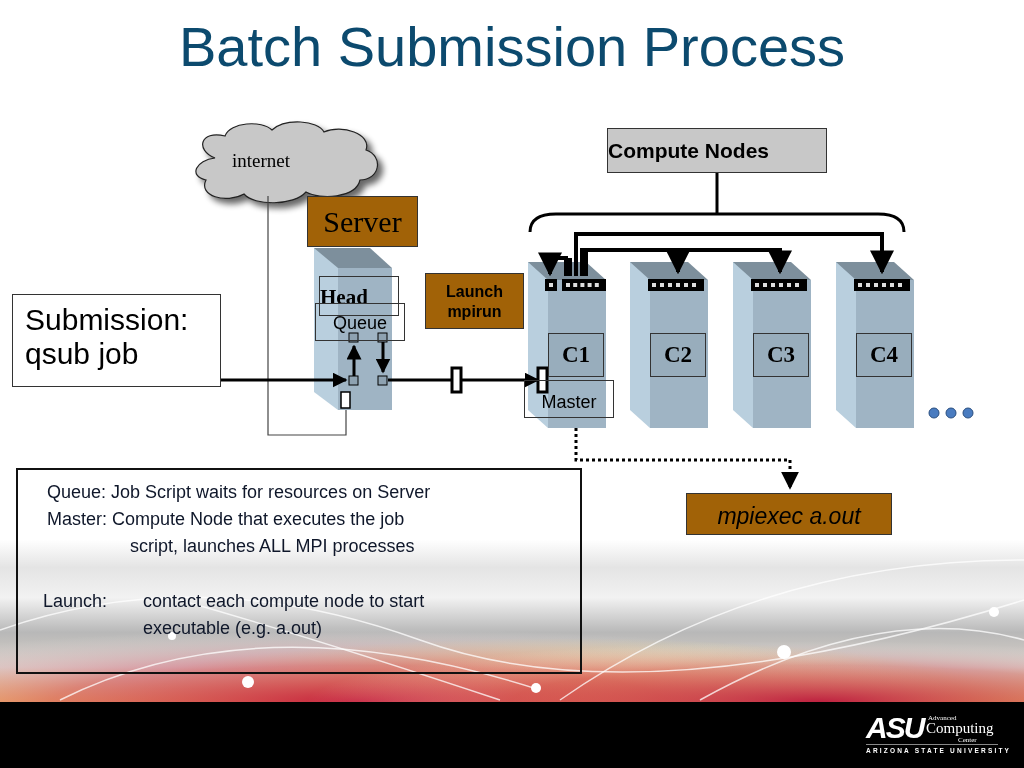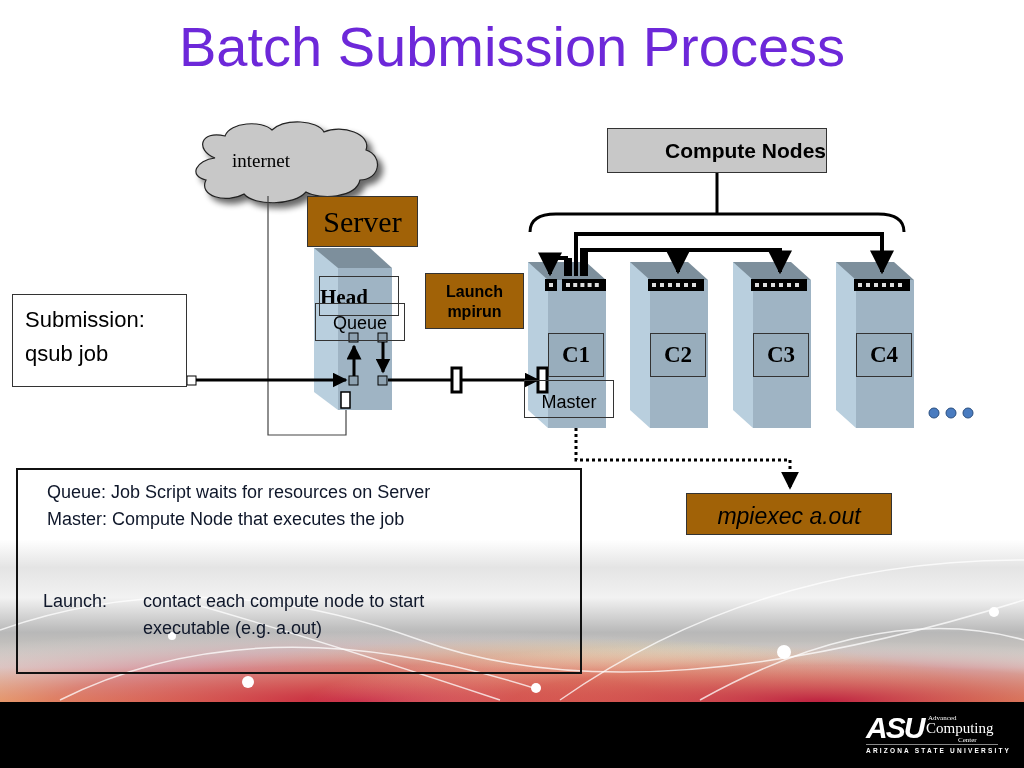--- a/index.html
+++ b/index.html
@@ -1,19 +1,19 @@
 <!DOCTYPE html>
 <html><head>
 <meta charset="utf-8">
 <style>
   html, body { margin: 0; padding: 0; }
   body { width: 1024px; height: 768px; position: relative; overflow: hidden; background: #ffffff; font-family: "Liberation Sans", sans-serif; }
   #bg { position: absolute; left: 0; top: 0; width: 1024px; height: 768px; }
   .abs { position: absolute; }
-  #title { left: 0; top: 14px; width: 1024px; text-align: center; font-size: 56px; color: #6d28d9; font-family: "Liberation Sans", sans-serif; }
+  #title { left: 0; top: 14px; width: 1024px; text-align: center; font-size: 56px; color: #0c4a6e; font-family: "Liberation Sans", sans-serif; }
   .box { position: absolute; border: 1px solid #333; background: #a16207; box-sizing: border-box; }
   .serif { font-family: "Liberation Serif", serif; }
   #footer { position: absolute; left: 0; top: 702px; width: 1024px; height: 66px; background: #000; }
   #asu-logo { position: absolute; left: 866px; top: 713px; width: 132px; height: 44px; color: #fff; }
   .asu-big { position: absolute; left: 0; top: 0; font-family: "Liberation Sans", sans-serif; font-weight: bold; font-size: 30px; letter-spacing: -2px; line-height: 30px; font-style: italic; }
   .asu-adv { position: absolute; left: 62px; top: 1px; font-family: "Liberation Serif", serif; font-size: 7px; }
   .asu-comp { position: absolute; left: 60px; top: 7px; font-family: "Liberation Serif", serif; font-size: 15px; }
   .asu-ctr { position: absolute; left: 92px; top: 23px; font-family: "Liberation Serif", serif; font-size: 7px; }
   .asu-line { position: absolute; left: 0; top: 31px; width: 132px; height: 1px; background: #888; }
   .asu-univ { position: absolute; left: 0; top: 34px; width: 132px; font-size: 6.5px; font-weight: bold; letter-spacing: 2.2px; white-space: nowrap; }
@@ -207,41 +207,42 @@
 
 <div class="abs serif" style="left:319px;top:276px;width:80px;height:40px;border:1px solid #333;box-sizing:border-box;font-weight:bold;font-size:21px;line-height:40px;">Head</div>
 
 <div class="abs" style="left:315px;top:303px;width:90px;height:38px;border:1px solid #333;box-sizing:border-box;font-size:18px;line-height:38px;text-align:center;">Queue</div>
 
 <div class="box" style="left:425px;top:273px;width:99px;height:56px;font-weight:bold;font-size:16px;text-align:center;padding-top:8px;line-height:20px;">
   <div>Launch</div>
   <div>mpirun</div>
 </div>
 
-<div class="box" style="left:12px;top:294px;width:175px;height:93px;font-size:22px;line-height:34px;padding:8px 0 0 12px;background:#fff;">
+<div class="box" style="left:12px;top:294px;width:209px;height:93px;font-size:30px;line-height:34px;padding:8px 0 0 12px;background:#fff;">
   <div>Submission:</div>
   <div>qsub job</div>
 </div>
 
-<div class="box" style="left:607px;top:128px;width:220px;height:45px;background:#c8c8c8;font-weight:bold;font-size:21px;line-height:44px;text-align:right;">Compute Nodes</div>
+<div class="box" style="left:607px;top:128px;width:220px;height:45px;background:#c8c8c8;font-weight:bold;font-size:21px;line-height:44px;text-align:left;">Compute Nodes</div>
 
 <div id="node-labels">
     <div class="cell-label" style="left: 548px; top: 333px; width: 56px; height: 44px; border: 1px solid rgb(51, 51, 51); box-sizing: border-box; background: rgba(140, 160, 175, 0.35);">C1</div>
     <div class="cell-label" style="left: 650px; top: 333px; width: 56px; height: 44px; border: 1px solid rgb(51, 51, 51); box-sizing: border-box; background: rgba(140, 160, 175, 0.35);">C2</div>
     <div class="cell-label" style="left: 753px; top: 333px; width: 56px; height: 44px; border: 1px solid rgb(51, 51, 51); box-sizing: border-box; background: rgba(140, 160, 175, 0.35);">C3</div>
     <div class="cell-label" style="left: 856px; top: 333px; width: 56px; height: 44px; border: 1px solid rgb(51, 51, 51); box-sizing: border-box; background: rgba(140, 160, 175, 0.35);">C4</div>
   </div>
 
 <div class="abs" style="left:524px;top:380px;width:90px;height:38px;border:1px solid #333;box-sizing:border-box;font-size:18px;line-height:42px;text-align:center;">Master</div>
 
 <div class="box" style="left:686px;top:493px;width:206px;height:42px;font-style:italic;font-size:23px;line-height:44px;text-align:center;">mpiexec a.out</div>
 
 <div class="abs" style="left:16px;top:468px;width:566px;height:206px;border:2px solid #111;box-sizing:border-box;font-size:18px;line-height:26px;color:#0f172a;">
   <div class="abs" style="left:29px;top:9px;white-space:nowrap;">Queue: Job Script waits for resources on Server</div>
   <div class="abs" style="left:29px;top:36px;white-space:nowrap;">Master: Compute Node that executes the job</div>
+  <div class="abs" style="left:112px;top:63px;white-space:nowrap;">script, launches ALL MPI processes</div>
   <div class="abs" style="left:25px;top:118px;white-space:nowrap;">Launch:</div>
   <div class="abs" style="left:125px;top:118px;white-space:nowrap;">contact each compute node to start</div>
   <div class="abs" style="left:125px;top:145px;white-space:nowrap;">executable (e.g. a.out)</div>
 </div>
 
 <div id="footer"></div>
 <div id="asu-logo">
   <div class="asu-big">ASU</div>
   <div class="asu-adv">Advanced</div>
   <div class="asu-comp">Computing</div>

